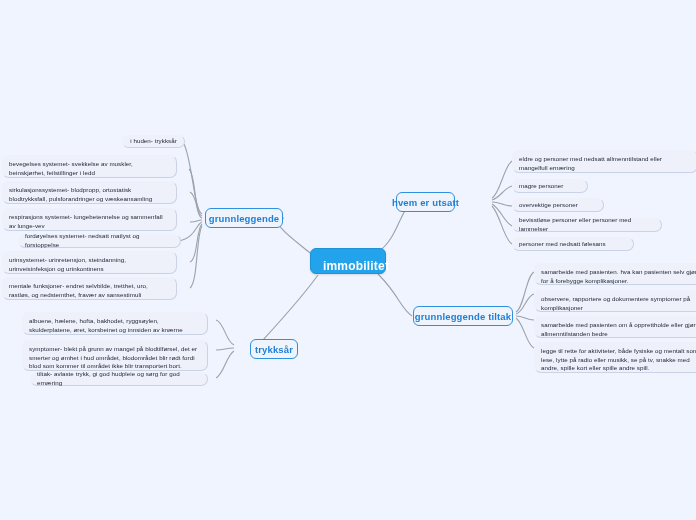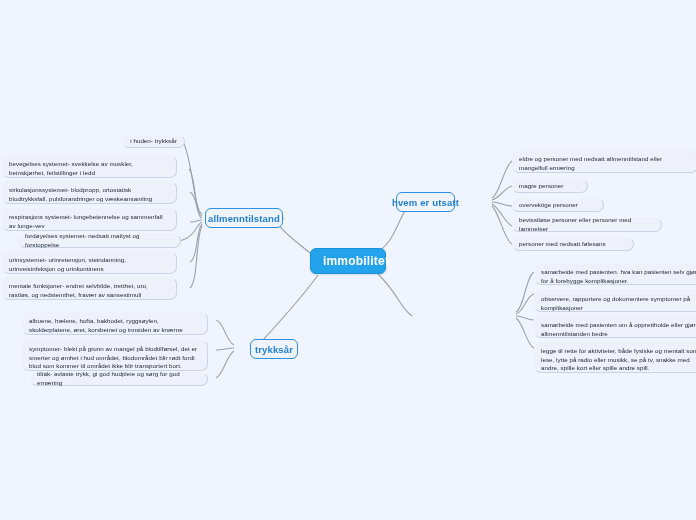--- a/index.html
+++ b/index.html
@@ -15,21 +15,21 @@
   .node{position:absolute;box-sizing:border-box;}
 
   .root{
     background:#23a3eb;
     border:1px solid #1b93d8;
     border-radius:6px;
     color:#ffffff;
     font-weight:bold;
     font-size:12px;
     letter-spacing:.2px;
-    display:flex;align-items:center;justify-content:center;
+    display:flex;align-items:flex-end;justify-content:center;
     box-shadow:0 1px 2px rgba(0,0,0,.12);
     padding-left:16px;
   }
 
   .branch{
     background:#eef3fc;
     border:1.4px solid #2f8fe0;
     border-radius:6px;
     color:#1f7fd4;
     font-weight:bold;
@@ -94,31 +94,34 @@
       <path d="M516,316 C524,316 526,320 534,320"></path>
       <path d="M516,318 C524,324 526,344 534,348"></path>
     </g>
   </svg>
 
   <div class="node root" style="left:310px;top:248px;width:76px;height:26px;">
     <span>immobilitet</span>
   </div>
 
   <div class="node branch" style="left:205px;top:208px;width:78px;height:20px;">
-    <span>allmenntilstand</span>
+    <span>grunnleggende</span>
   </div>
 
   <div class="node branch" style="left:250px;top:339px;width:48px;height:20px;">
     <span>trykksår</span>
   </div>
 
   <div class="node branch" style="left:396px;top:192px;width:59px;height:20px;">
     <span>hvem er utsatt</span>
   </div>
 
+  <div class="node branch" style="left:413px;top:306px;width:100px;height:20px;">
+    <span>grunnleggende tiltak</span>
+  </div>
 
   <div class="node leaf single" style="left:122px;top:135px;width:63px;height:13px;justify-content:center;">i huden- trykksår</div>
 
   <div class="node leaf" style="left:2px;top:155px;width:175px;height:23px;">bevegelses systemet- svekkelse av muskler, beinskjørhet, feilstillinger i ledd</div>
 
   <div class="node leaf" style="left:2px;top:181px;width:175px;height:23px;">sirkulasjonssystemet- blodpropp, ortostatisk blodtrykksfall, pulsforandringer og væskeansamling</div>
 
   <div class="node leaf" style="left:2px;top:208px;width:175px;height:23px;">respirasjons systemet- lungebetennelse og sammenfall av lunge-vev</div>
 
   <div class="node leaf single" style="left:18px;top:234px;width:163px;height:14px;justify-content:center;">fordøyelses systemet- nedsatt matlyst og forstoppelse</div>

